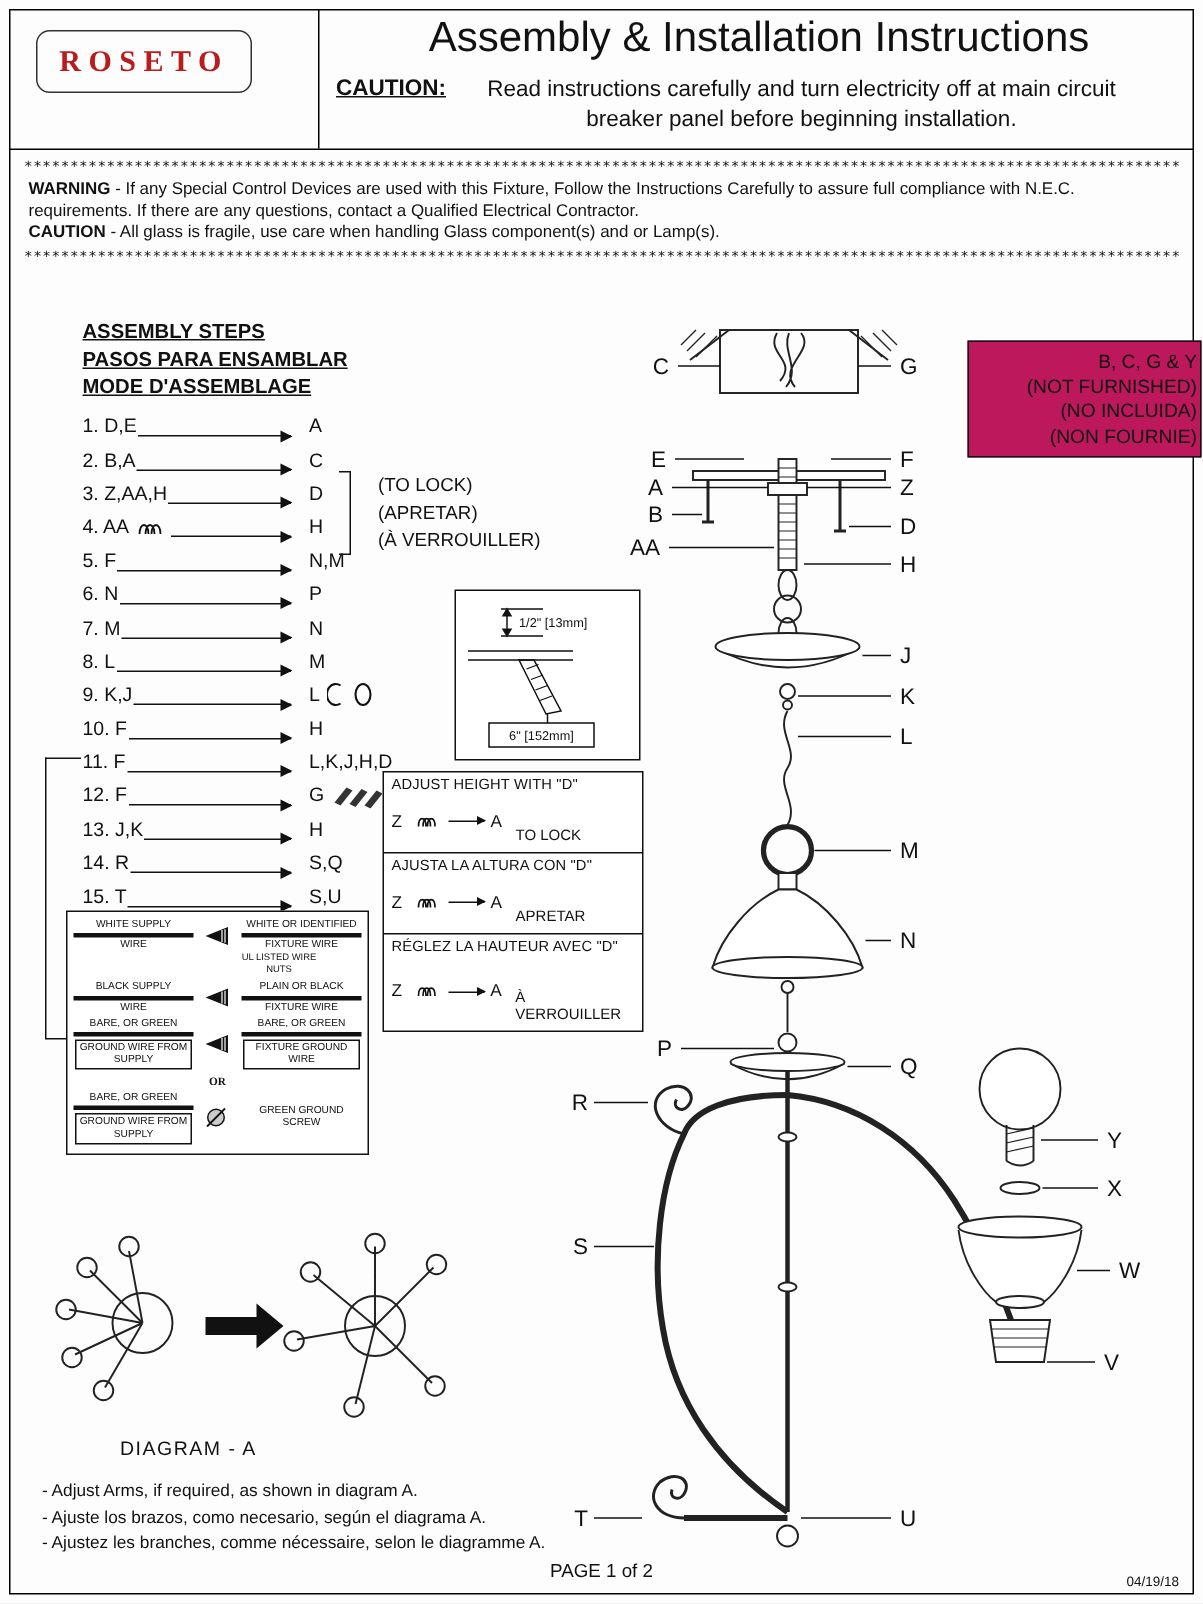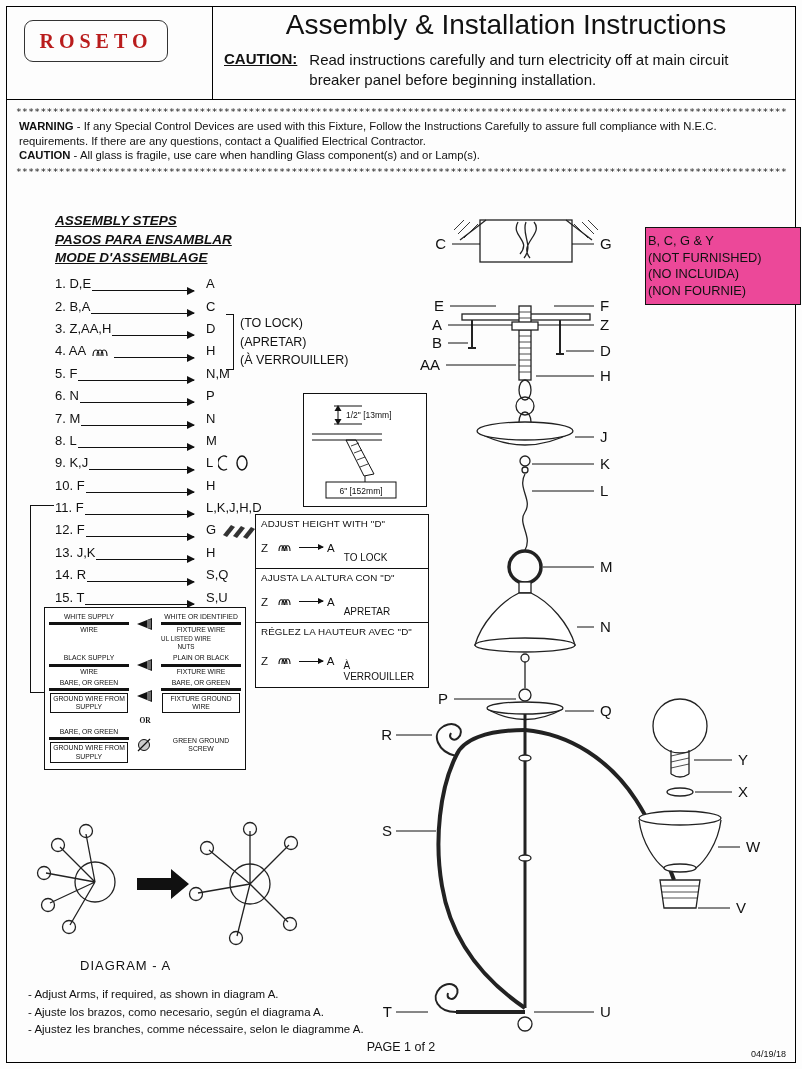--- a/index.html
+++ b/index.html
@@ -9,52 +9,52 @@
 
   
   .logo-box{position:absolute;left:24px;top:20px;width:142px;height:40px;border:1.5px solid #333;
             border-radius:9px;display:flex;align-items:center;justify-content:center;
             font-family:"Liberation Serif",serif;font-weight:bold;font-size:20px;letter-spacing:5px;color:#b91c1c;}
   .v-divider{position:absolute;left:212px;top:6px;height:93px;width:0;border-left:1.2px solid #000;}
   .h-divider{position:absolute;left:6px;top:99px;width:790px;height:0;border-top:1.2px solid #000;}
   .main-title{position:absolute;left:216px;top:9px;width:580px;text-align:center;font-size:28px;font-weight:500;}
   .hdr-caution{position:absolute;left:224px;top:50px;width:570px;display:flex;gap:12px;font-size:15px;}
   .hdr-caution-label{font-weight:bold;text-decoration:underline;white-space:nowrap;}
-  .hdr-caution-text{width:450px;line-height:1.3;}
+  .hdr-caution-text{width:450px;line-height:1.3;text-align:center;}
 
   
   .notice{position:absolute;left:16px;top:107px;width:770px;}
   .stars{white-space:nowrap;overflow:hidden;font-family:"DejaVu Sans Mono",monospace;
          font-size:9.5px;line-height:9px;letter-spacing:.4px;}
   .notice-text{font-size:11.3px;line-height:1.3;padding:3px 3px 4px;}
   .notice-text b{font-weight:bold;}
 
   
   .steps-section{position:absolute;left:55px;top:212px;width:300px;z-index:4;}
-  .steps-head div{font-size:13.5px;font-weight:bold;text-decoration:underline;line-height:18.5px;font-style:italic;}
+  .steps-head div{font-size:13.5px;font-weight:bold;text-decoration:underline;line-height:18.5px;}
   .steps-list{margin-top:5px;}
   .step-row{display:flex;align-items:center;height:22.4px;}
   .step-main{display:flex;align-items:flex-end;width:140px;}
   .step-label{font-size:13px;white-space:nowrap;}
   .step-arrow{position:relative;flex:1;height:0;border-top:1.3px solid #111;margin:0 1px;}
   .ah{position:absolute;right:-1px;top:-4.7px;width:0;height:0;
       border-left:8px solid #111;border-top:4px solid transparent;border-bottom:4px solid transparent;}
   .step-target{font-size:13px;margin-left:11px;white-space:nowrap;}
   .step-icon{margin-left:5px;display:inline-flex;align-items:center;}
   .lock-notes{position:absolute;left:233px;top:314px;border-left:1.4px solid #111;
-              padding-left:6px;font-size:12.5px;line-height:18.5px;z-index:5;background:transparent;}
+              padding-left:18px;font-size:12.5px;line-height:18.5px;z-index:5;background:transparent;}
   .lock-notes::before,.lock-notes::after{content:"";position:absolute;left:-8px;width:8px;border-top:1.4px solid #111;}
   .lock-notes::before{top:0;} .lock-notes::after{bottom:0;}
 
   
   .conn{position:absolute;border-color:#111;z-index:2;}
 
   
-  .nf-box{position:absolute;left:645px;top:227px;width:150px;border:1.5px solid #111;background:#ec4899;
-          text-align:left;font-size:12.8px;line-height:16.5px;padding:5px 2px;z-index:6;}
+  .nf-box{position:absolute;left:645px;top:227px;width:150px;border:1.5px solid #111;background:#be185d;
+          text-align:right;font-size:12.8px;line-height:16.5px;padding:5px 2px;z-index:6;}
 
   
   .meas-box{position:absolute;left:303px;top:393px;width:122px;height:112px;border:1.5px solid #111;background:#fff;z-index:6;}
   .meas-box svg{display:block;}
 
   
   .adj-box{position:absolute;left:255px;top:514px;width:172px;border:1.5px solid #111;background:#fff;z-index:6;}
   .adj-row{border-bottom:1.5px solid #111;padding:3px 5px 5px;}
   .adj-row:last-child{border-bottom:none;}
   .adj-title{font-size:9.8px;margin-bottom:3px;letter-spacing:.1px;}

